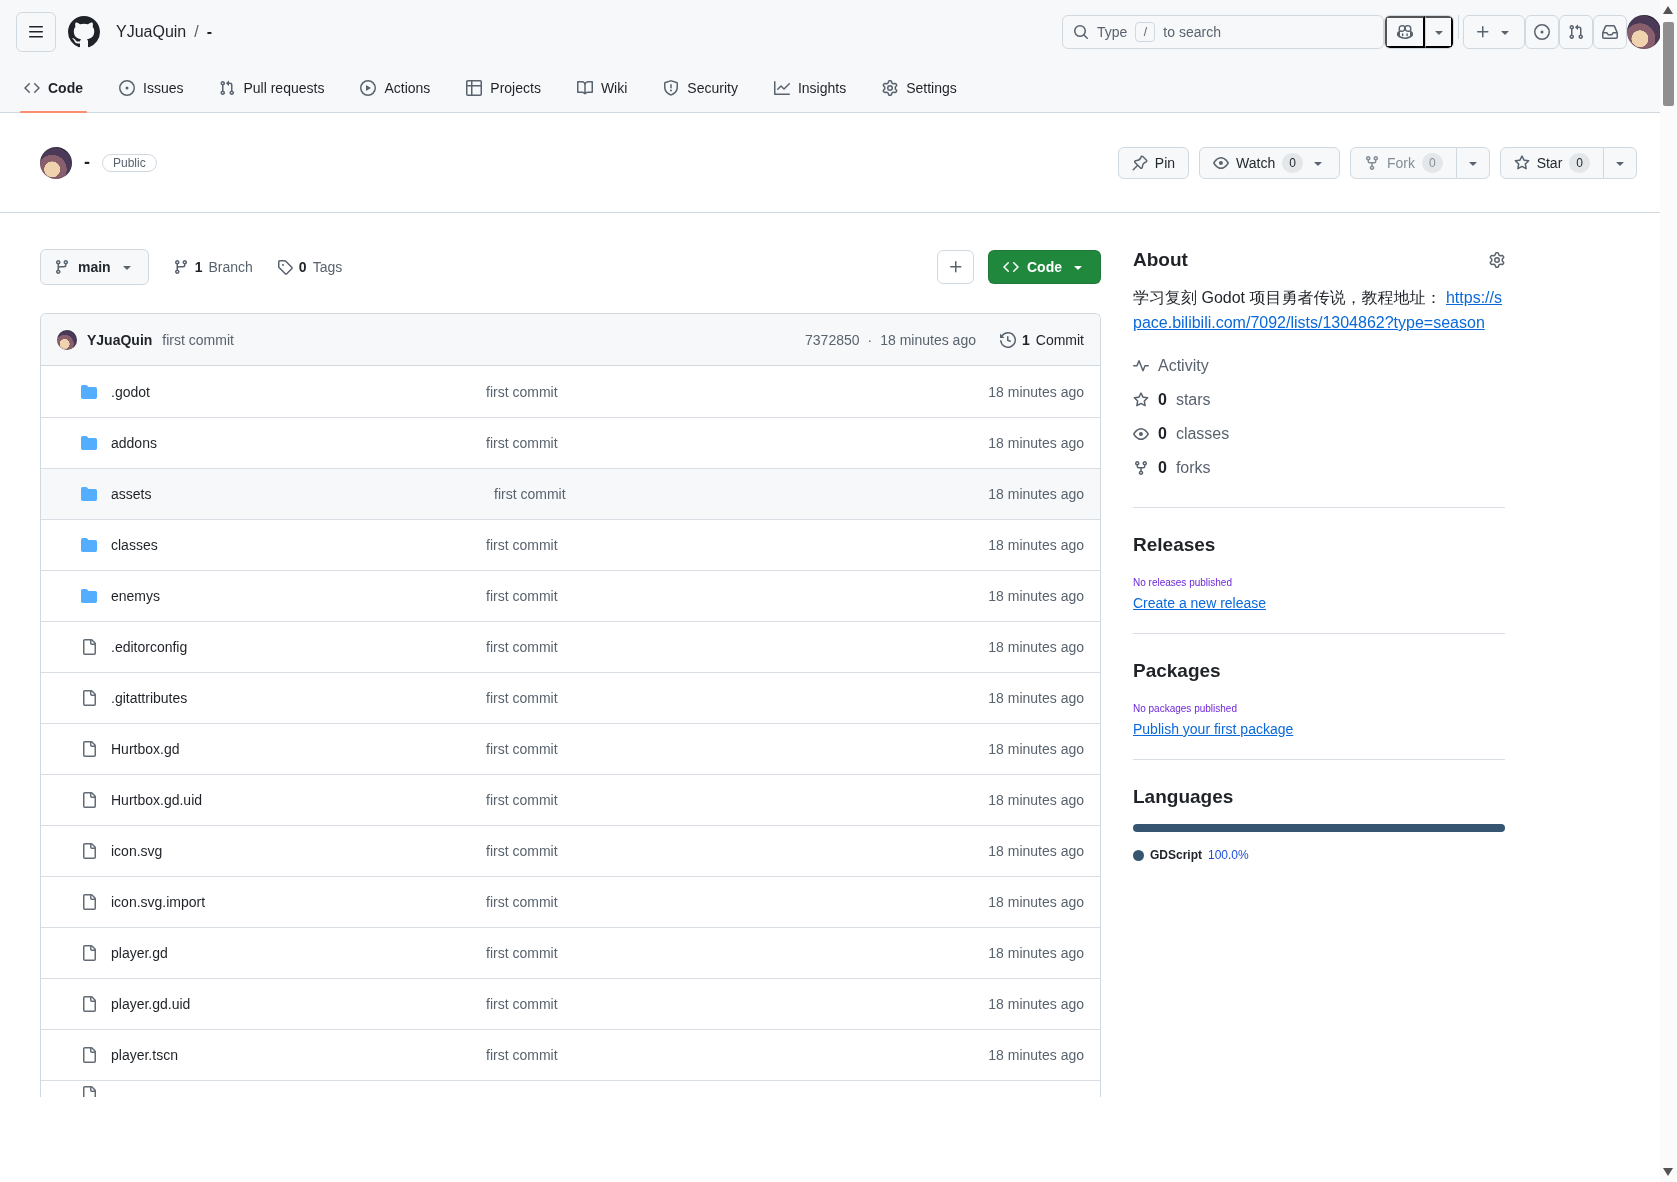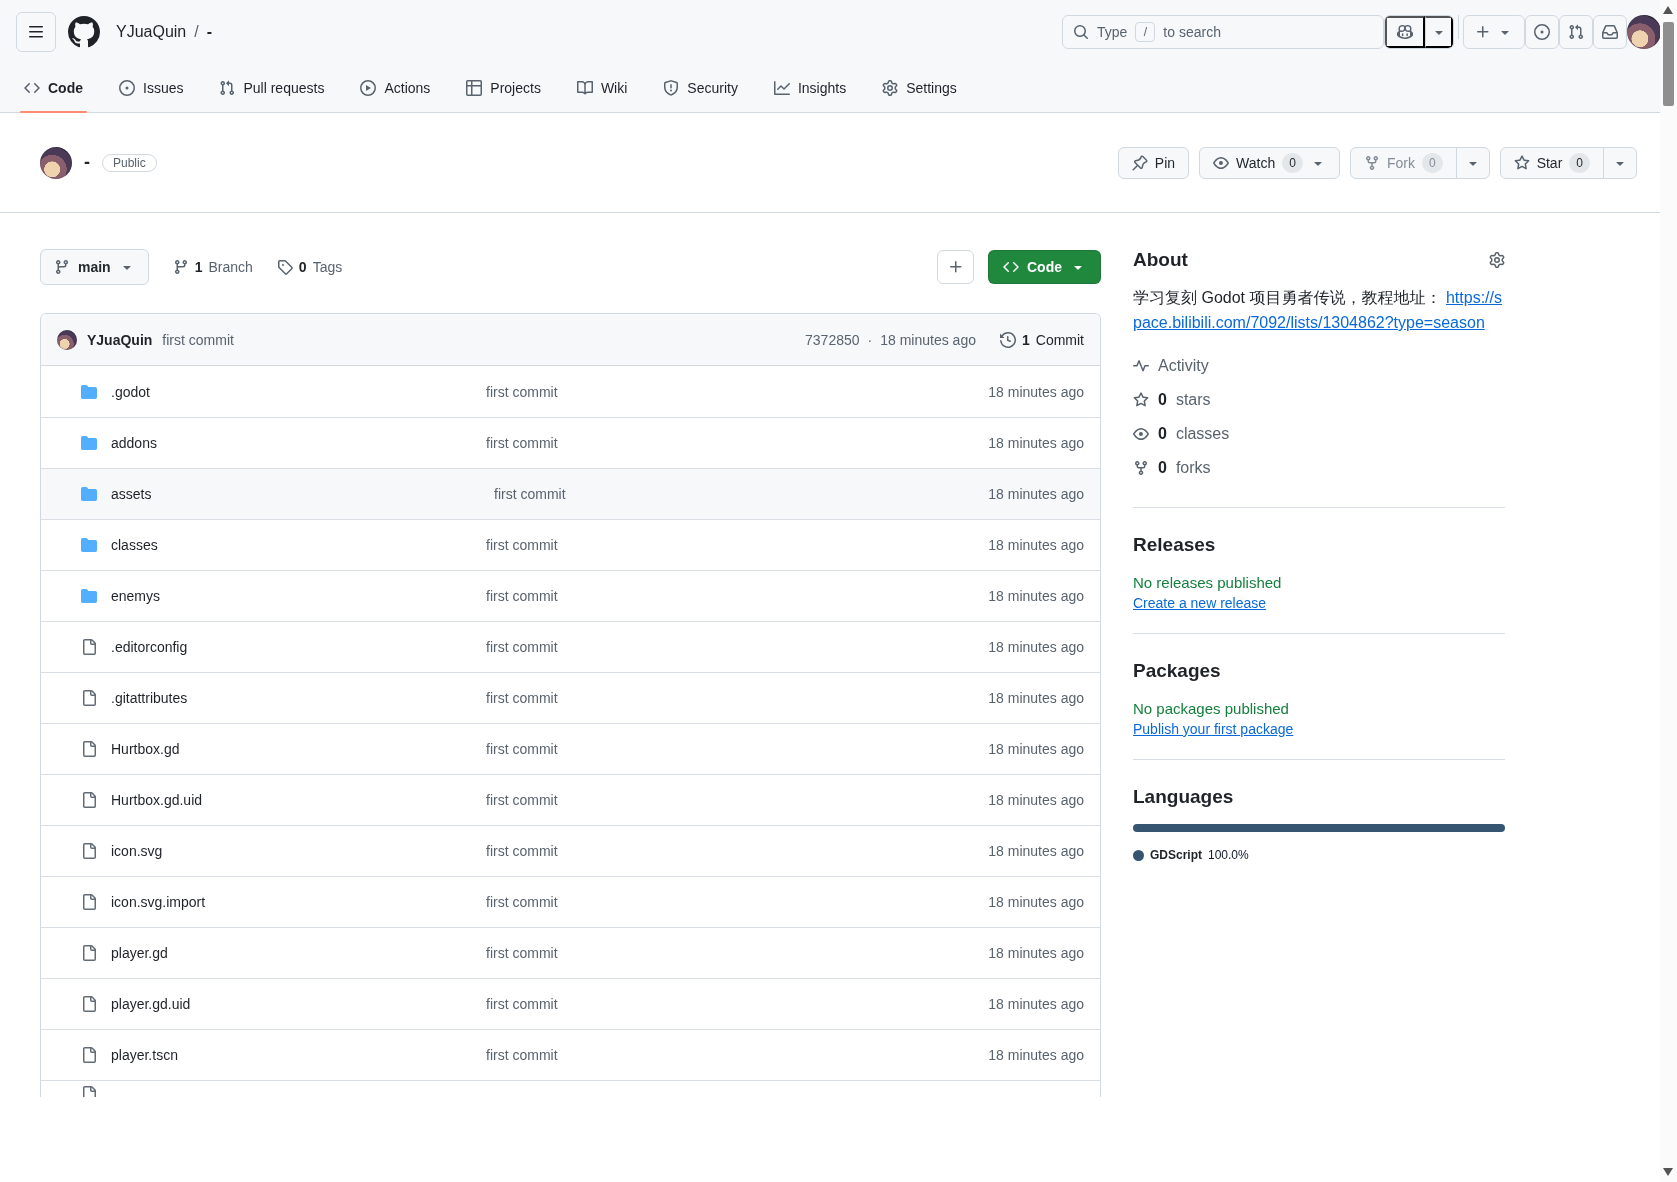--- a/index.html
+++ b/index.html
@@ -99,27 +99,27 @@
   .sidebar { width:372px; flex:none; font-size:14px; }
   .side-h2 { font-size:19px; font-weight:700; color:#1f2328; }
   .about-head { display:flex; align-items:center; }
   .about-head svg { margin-left:auto; color:#59636e; }
   .about-desc { margin-top:14px; font-size:16px; line-height:25px; color:#1f2328; }
   .about-link { display:inline; font-size:16px; line-height:25px; color:#0969da; text-decoration:underline; word-break:break-all; }
   .meta-list { margin-top:14px; }
   .meta-item { display:flex; align-items:center; gap:9px; padding:8px 0; color:#59636e; font-size:16px; }
   .meta-item b { color:#1f2328; font-weight:700; }
   .side-divider { border:none; border-top:1px solid #d8dee4; margin:22px 0 26px; }
-  .side-section .empty-txt { margin-top:16px; color:#15803d; font-size:15px; line-height:21px; }
+  .side-section .empty-txt { margin-top:16px; color:#6d28d9; font-size:10px; line-height:21px; }
   .side-section .side-link { display:inline-block; margin-top:2px; color:#0969da; font-size:14px; text-decoration:underline; }
   .lang-bar { margin-top:16px; height:8px; border-radius:4px; width:100%; }
   .lang-legend { margin-top:16px; display:flex; flex-wrap:wrap; gap:16px; }
   .lang-item { display:flex; align-items:center; gap:6px; font-size:12px; }
   .lang-dot { width:11px; height:11px; border-radius:50%; }
-  .lang-item .pct { color:#0f172a; }
+  .lang-item .pct { color:#1d4ed8; }
 
   
   .scrollbar { position:absolute; top:0; right:0; width:17px; height:1182px; background:#fbfbfb; }
   .sb-arrow { width:0; height:0; border-left:5px solid transparent; border-right:5px solid transparent; position:absolute; left:3px; }
   .sb-up { top:6px; border-bottom:8px solid #545454; }
   .sb-down { bottom:6px; border-top:8px solid #545454; }
   .sb-thumb { position:absolute; top:22px; left:3px; width:11px; height:84px; background:#8f8f8f; border-radius:2px; }
 </style>
 </head>
 <body>

